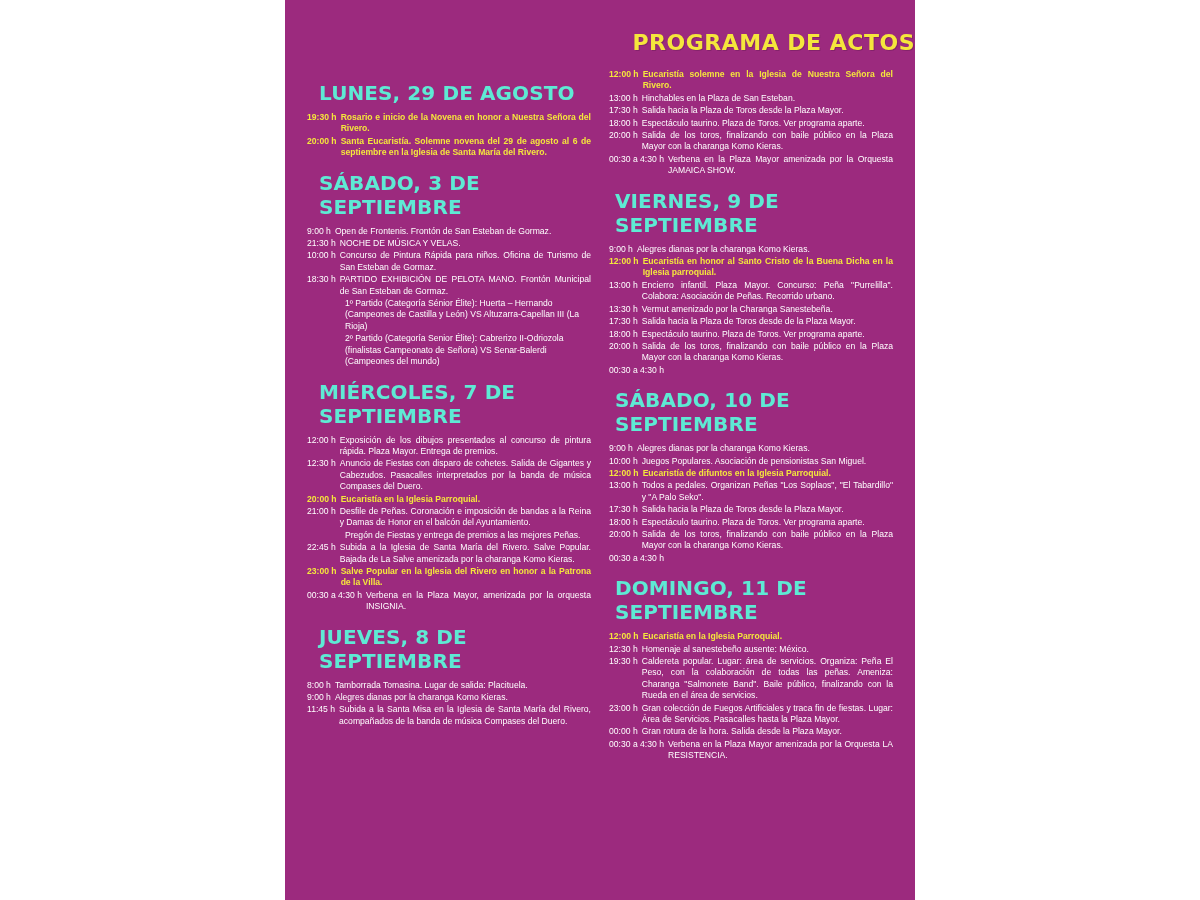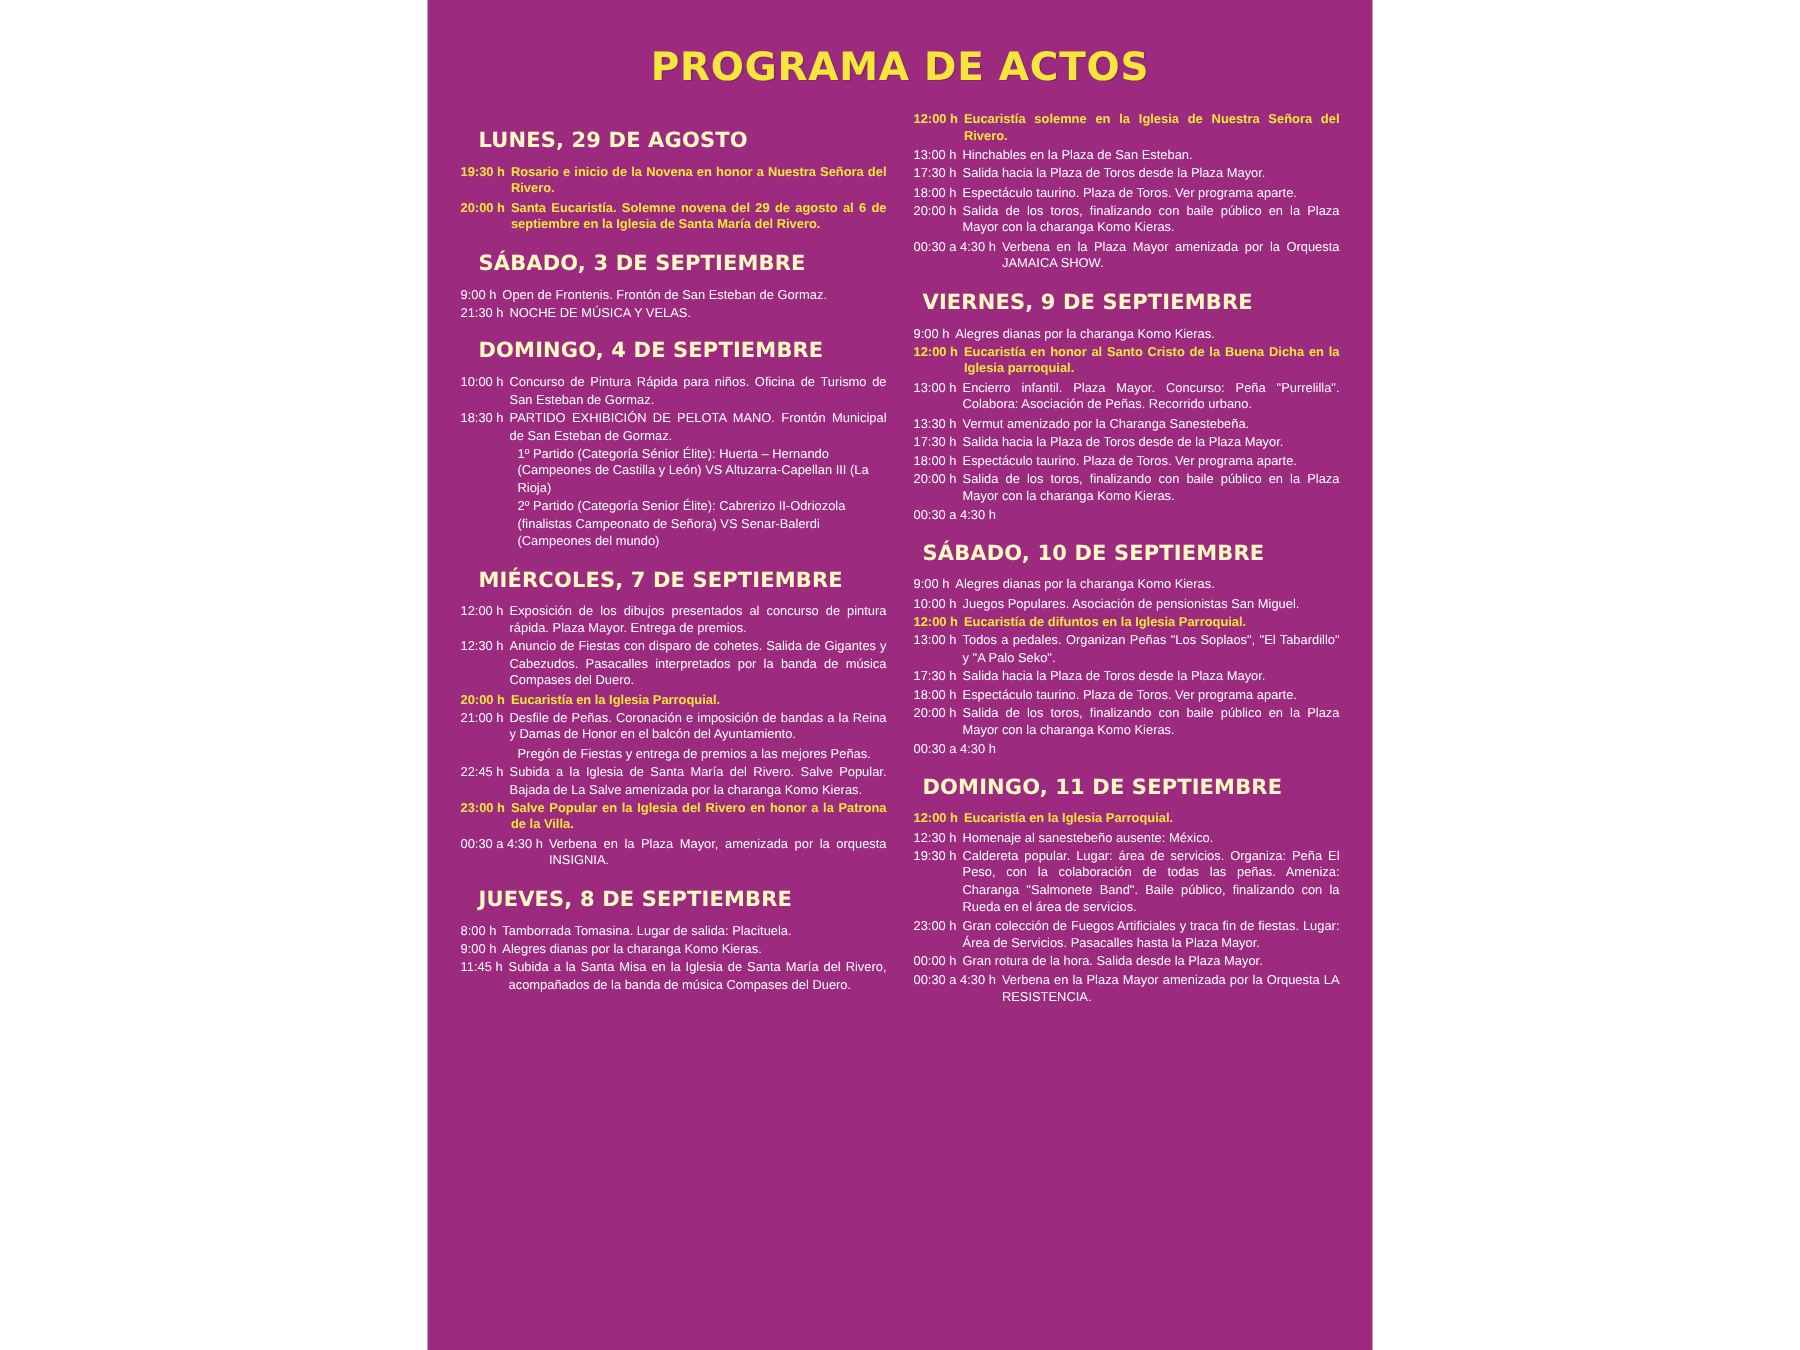--- a/index.html
+++ b/index.html
@@ -18,45 +18,45 @@
     left: 285px;
     top: 0;
     width: 630px;
     height: 900px;
     background: #9c2a7e;
     color: #ffffff;
     box-sizing: border-box;
     padding: 0;
   }
   #poster-title {
-    text-align: center;
+    text-align: right;
     color: #f5e63c;
     font-family: "DejaVu Sans", sans-serif;
     font-weight: bold;
-    font-size: 26px;
+    font-size: 22px;
     letter-spacing: 0.5px;
     padding-top: 30px;
     padding-bottom: 14px;
     text-shadow: 1px 1px 0 rgba(0,0,0,0.15);
   }
   #columns {
     display: flex;
     gap: 18px;
     padding: 0 22px;
     box-sizing: border-box;
   }
   .column {
     width: 289px;
     box-sizing: border-box;
   }
   .day-heading {
     font-family: "DejaVu Sans", sans-serif;
     font-weight: bold;
-    font-size: 14px;
-    color: #fef9c3;
+    font-size: 20px;
+    color: #5eead4;
     margin: 12px 0 7px 0;
     padding-left: 12px;
     letter-spacing: 0.1px;
   }
   .column.right .day-heading {
     padding-left: 6px;
   }
   .entries {
     margin: 0;
     padding: 0;
@@ -111,21 +111,20 @@
         <div class="entries">
           <div class="entry">
             <span class="time">9:00 h</span>
             <span class="desc">Open de Frontenis. Frontón de San Esteban de Gormaz.</span>
           </div>
           <div class="entry">
             <span class="time">21:30 h</span>
             <span class="desc">NOCHE DE MÚSICA Y VELAS.</span>
           </div>
         </div>
-        <div class="day-heading">DOMINGO, 4 DE SEPTIEMBRE</div>
         <div class="entries">
           <div class="entry">
             <span class="time">10:00 h</span>
             <span class="desc">Concurso de Pintura Rápida para niños. Oficina de Turismo de San Esteban de Gormaz.</span>
           </div>
           <div class="entry">
             <span class="time">18:30 h</span>
             <span class="desc">PARTIDO EXHIBICIÓN DE PELOTA MANO. Frontón Municipal de San Esteban de Gormaz.</span>
           </div>
           <div class="entry sub"><span class="desc">1º Partido (Categoría Sénior Élite): Huerta – Hernando (Campeones de Castilla y León) VS Altuzarra-Capellan III (La Rioja)</span></div>

